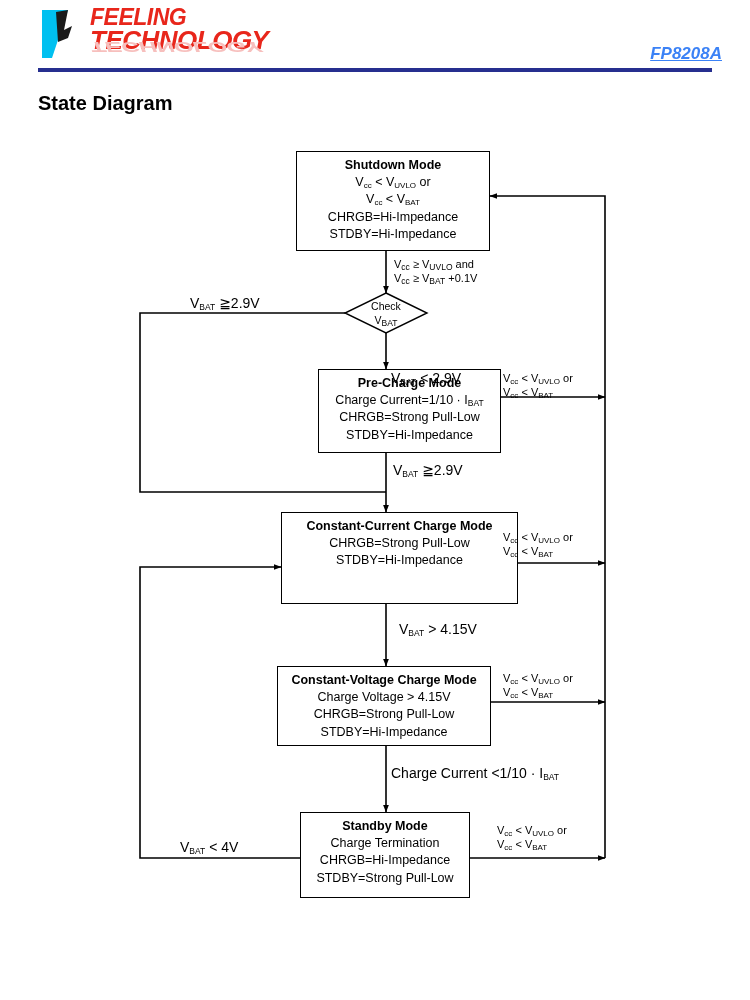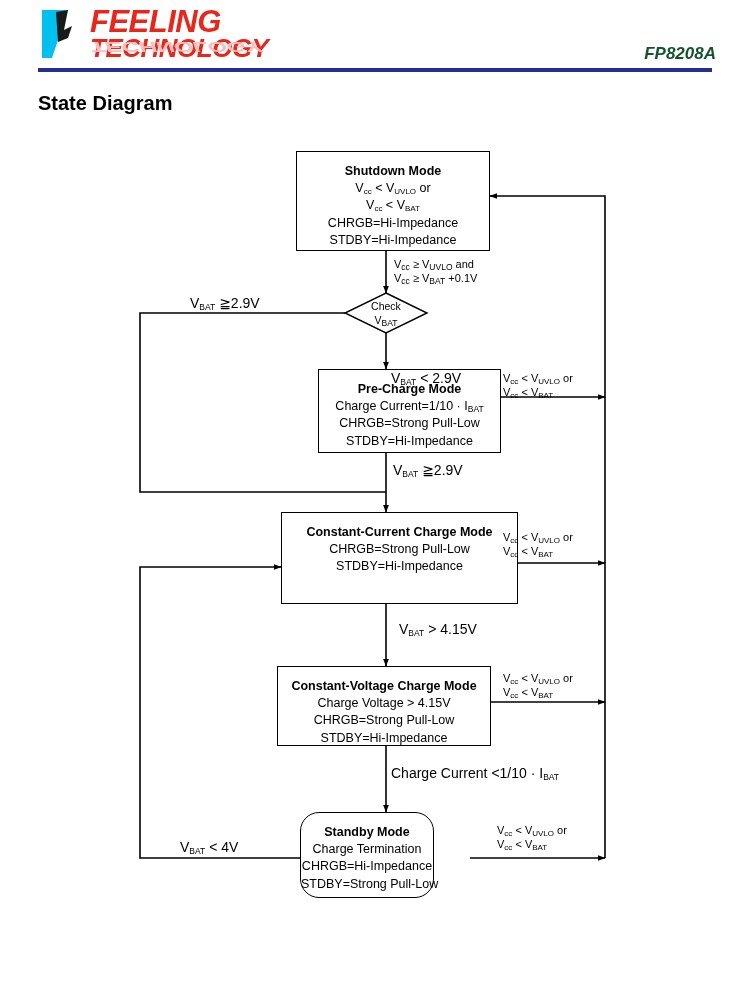--- a/index.html
+++ b/index.html
@@ -37,41 +37,42 @@
     left: 52px; top: 0px;
     line-height: 1.0;
   }
   .brand-line {
     font-style: italic;
     font-weight: bold;
     color: #e8261b;
     letter-spacing: -0.5px;
     font-family: "Liberation Sans", sans-serif;
   }
-  #brand-line-1 { font-size: 31px; }
+  #brand-line-1 { font-size: 23px; }
   #brand-line-2 { font-size: 26px; margin-top: -2px; }
   #brand-reflection {
     position: absolute;
     left: 52px; top: 49px;
     font-style: italic;
     font-weight: bold;
     font-size: 25px;
     color: #f7bfbd;
     transform: scaleY(-0.55);
     transform-origin: top left;
     letter-spacing: -0.5px;
     white-space: nowrap;
   }
   #part-number {
     position: absolute;
-    right: 34px; top: 44px;
+    right: 28px; top: 44px;
     font-style: italic;
     font-weight: bold;
     font-size: 17px;
-    color: #14532d;
+    color: #3b82f6;
+    text-decoration: underline;
   }
   #header-rule {
     position: absolute;
     left: 38px; top: 68px;
     width: 674px; height: 4px;
     background: #262f8f;
   }
 
   
   #section-title {
@@ -94,21 +95,21 @@
     width: 750px; height: 1000px;
   }
 
   
   .state-box {
     position: absolute;
     box-sizing: border-box;
     border: 1.6px solid #000;
     background: #fff;
     text-align: center;
-    padding-top: 10px;
+    padding-top: 4px;
   }
   .state-title {
     font-size: 12.5px;
     font-weight: bold;
     line-height: 1.45;
     white-space: nowrap;
   }
   .state-line {
     font-size: 12.5px;
     line-height: 1.38;
@@ -252,21 +253,21 @@
     <div class="state-line">STDBY=Hi-Impedance</div>
   </div>
 
   <div class="state-box" style="left:277px; top:666px; width:214px; height:80px;">
     <div class="state-title">Constant-Voltage Charge Mode</div>
     <div class="state-line">Charge Voltage &gt; 4.15V</div>
     <div class="state-line">CHRGB=Strong Pull-Low</div>
     <div class="state-line">STDBY=Hi-Impedance</div>
   </div>
 
-  <div class="state-box" style="left:300px; top:812px; width:134px; height:86px;border-radius:19px;">
+  <div class="state-box" style="left:300px; top:812px; width:170px; height:86px;">
     <div class="state-title">Standby Mode</div>
     <div class="state-line">Charge Termination</div>
     <div class="state-line">CHRGB=Hi-Impedance</div>
     <div class="state-line">STDBY=Strong Pull-Low</div>
   </div>
 
   <div class="edge-label small" style="left:394px; top:258px;">
     V<sub>cc</sub> ≥ V<sub>UVLO</sub> and<br>
     V<sub>cc</sub> ≥ V<sub>BAT</sub> +0.1V
   </div>

